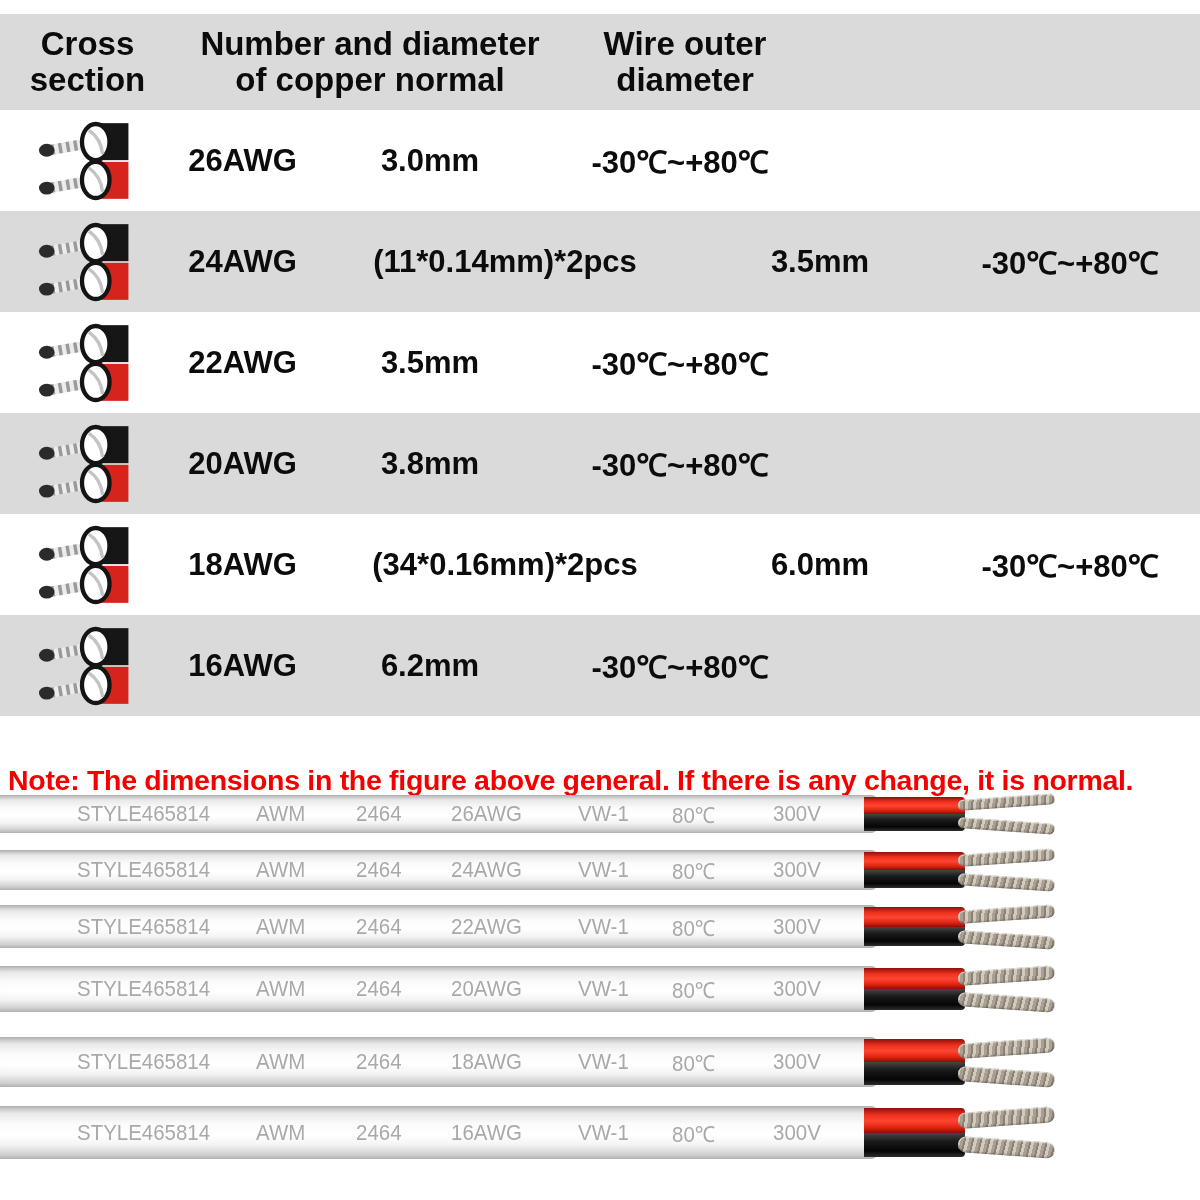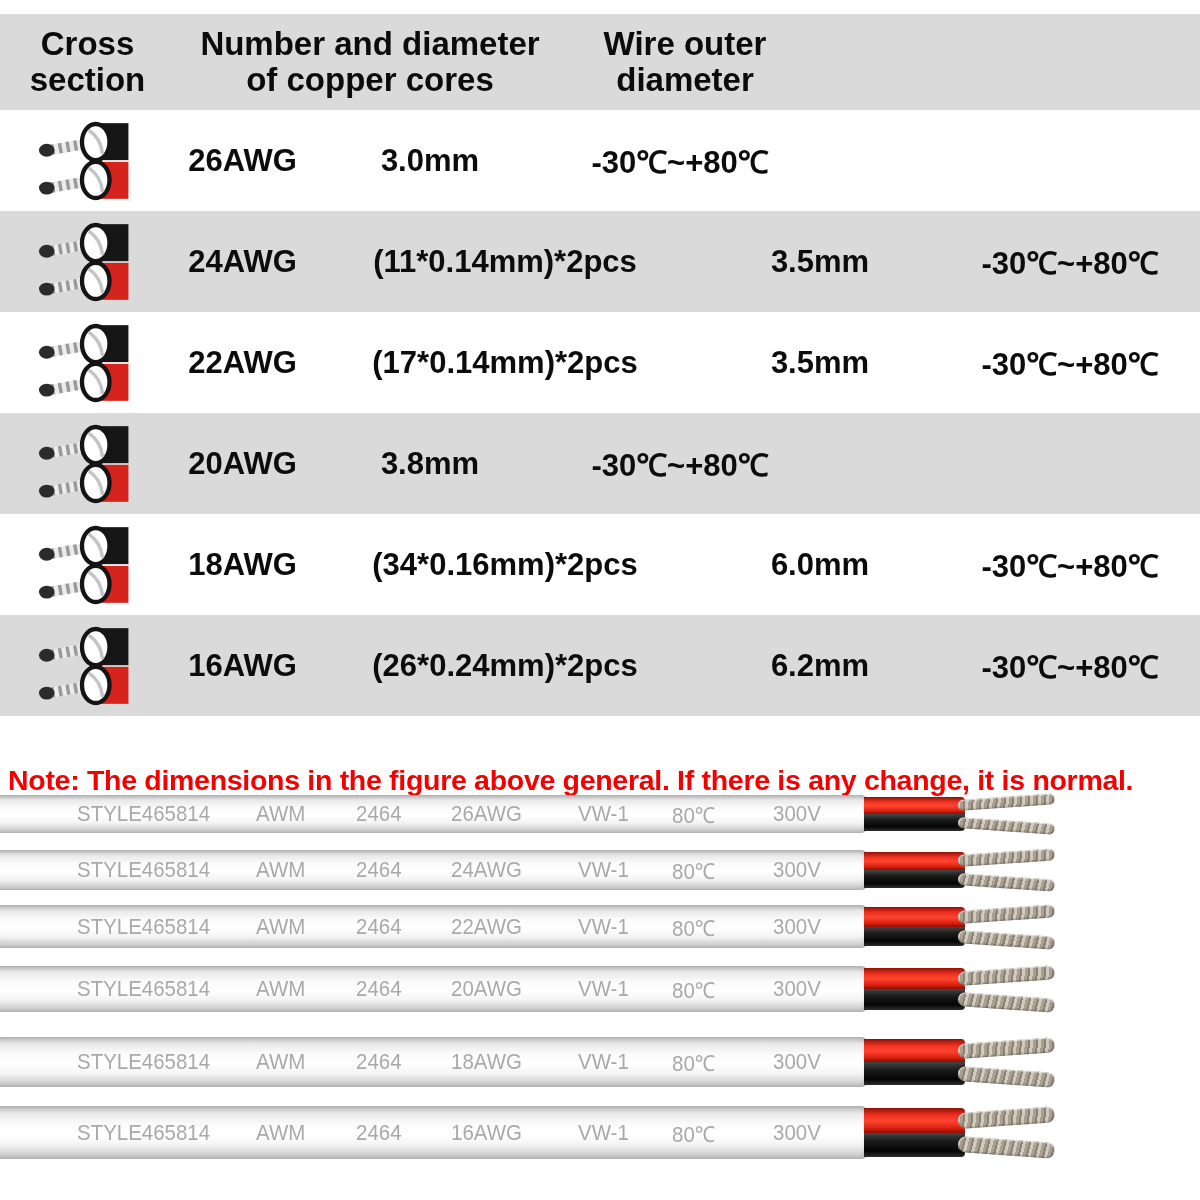--- a/index.html
+++ b/index.html
@@ -28,21 +28,21 @@
   
   .strip{position:absolute;left:0;width:1200px;}
   .s1{top:795px;height:38px;}
   .s2{top:850px;height:40px;}
   .s3{top:905px;height:43px;}
   .s4{top:966px;height:46px;}
   .s5{top:1037px;height:50px;}
   .s6{top:1106px;height:53px;}
   .jacket{position:absolute;left:0;top:0;bottom:0;width:868px;border-radius:0 7px 7px 0;
           background:linear-gradient(180deg,#b7b7b7 0%,#e9e9e9 14%,#fbfbfb 34%,#ffffff 55%,#f3f3f3 74%,#cfcfcf 92%,#b9b9b9 100%);
-          box-shadow:inset -3px 0 4px rgba(0,0,0,0.10);}
+          box-shadow:inset -3px 0 4px rgba(0,0,0,0.10);padding-left:10px;}
   .print{position:absolute;top:50%;transform:translateY(-50%) scaleX(0.93);transform-origin:left center;
          font-size:22px;color:#a9a9a9;white-space:nowrap;}
   .p1{left:77px;}.p2{left:256px;}.p3{left:356px;}.p4{left:451px;}.p5{left:578px;}.p6{left:672px;}.p7{left:773px;}
   .core{position:absolute;left:864px;top:2px;bottom:2px;width:101px;}
   .core-red{height:50%;border-radius:0 4px 0 0;
             background:linear-gradient(180deg,#8e1008 0%,#ee3120 28%,#ff4530 52%,#dd2110 80%,#8c0d05 100%);}
   .core-black{height:50%;border-radius:0 0 4px 0;
               background:linear-gradient(180deg,#464646 0%,#1a1a1a 35%,#050505 75%,#2e2e2e 100%);}
   .strand{position:absolute;left:958px;width:97px;height:30%;border-radius:8px;
           background:repeating-linear-gradient(100deg,#d2cabd 0 3px,#a99f92 3px 6px,#8a8275 6px 8px);
@@ -77,21 +77,21 @@
 
 <div class="page">
 
   <div class="thead">
     <div class="hcell c1">
       <span>Cross</span>
       <span>section</span>
     </div>
     <div class="hcell c3">
       <span>Number and diameter</span>
-      <span>of copper cores</span>
+      <span>of copper normal</span>
     </div>
     <div class="hcell c4">
       <span>Wire outer</span>
       <span>diameter</span>
     </div>
   </div>
 
   <div class="trow r1">
     <div class="tcell c1">
       <svg class="xsec-svg" width="116" height="86" viewBox="0 0 126 100">
@@ -115,21 +115,20 @@
     <div class="tcell c5">-30℃~+80℃</div>
   </div>
 
   <div class="trow r3">
     <div class="tcell c1">
       <svg class="xsec-svg" width="116" height="86" viewBox="0 0 126 100">
           <use href="#xsec"></use>
         </svg>
     </div>
     <div class="tcell c2">22AWG</div>
-    <div class="tcell c3">(17*0.14mm)*2pcs</div>
     <div class="tcell c4">3.5mm</div>
     <div class="tcell c5">-30℃~+80℃</div>
   </div>
 
   <div class="trow r4">
     <div class="tcell c1">
       <svg class="xsec-svg" width="116" height="86" viewBox="0 0 126 100">
           <use href="#xsec"></use>
         </svg>
     </div>
@@ -150,21 +149,20 @@
     <div class="tcell c5">-30℃~+80℃</div>
   </div>
 
   <div class="trow r6">
     <div class="tcell c1">
       <svg class="xsec-svg" width="116" height="86" viewBox="0 0 126 100">
           <use href="#xsec"></use>
         </svg>
     </div>
     <div class="tcell c2">16AWG</div>
-    <div class="tcell c3">(26*0.24mm)*2pcs</div>
     <div class="tcell c4">6.2mm</div>
     <div class="tcell c5">-30℃~+80℃</div>
   </div>
 
   <div class="note">Note: The dimensions in the figure above general. If there is any change, it is normal.</div>
 
   <div class="strip s1">
     <div class="jacket">
       <span class="print p1">STYLE465814</span>
       <span class="print p2">AWM</span>

